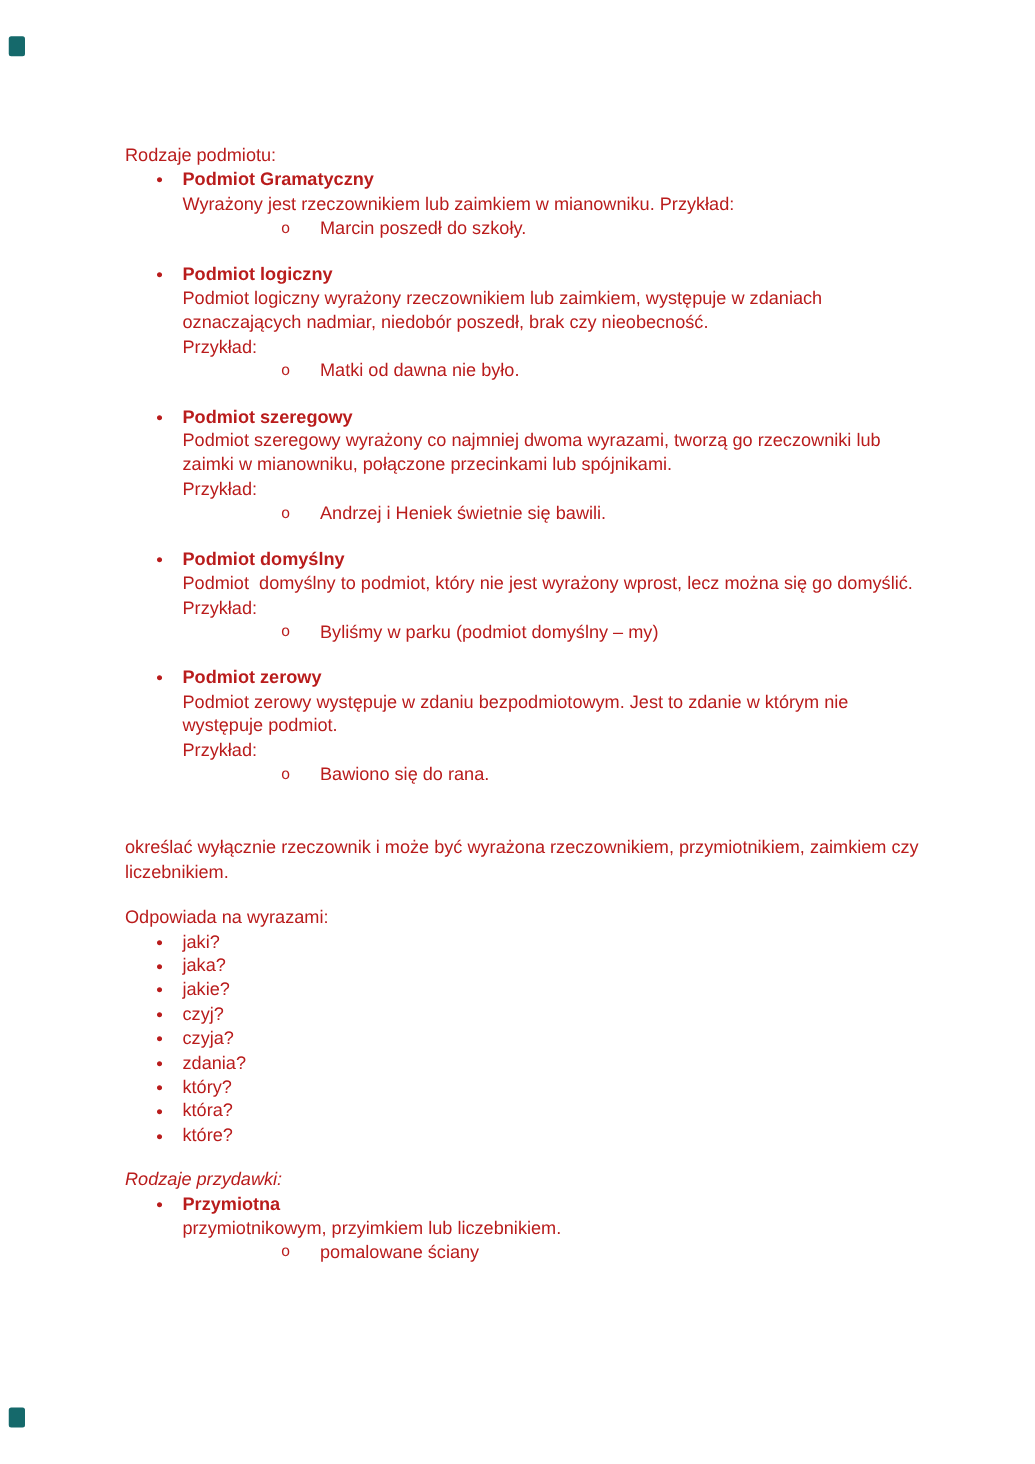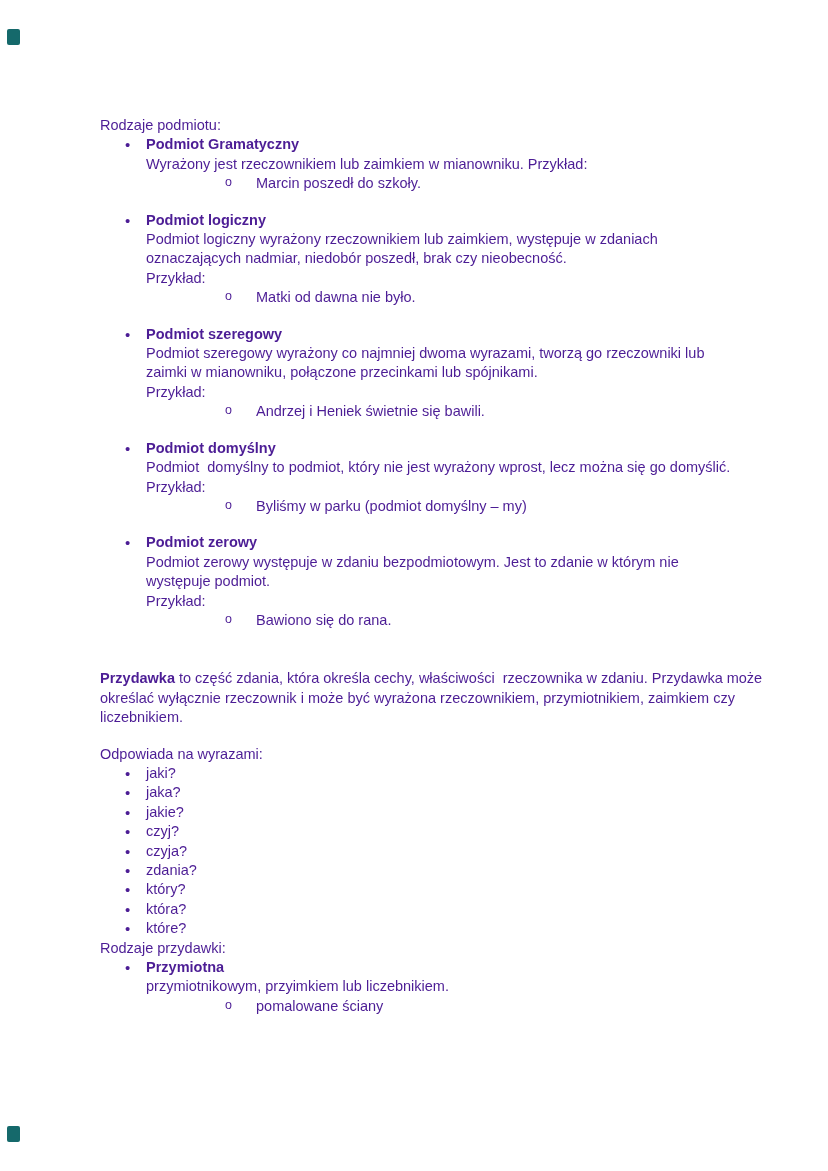--- a/index.html
+++ b/index.html
@@ -4,21 +4,21 @@
 <style>
   html, body { margin: 0; padding: 0; background: #ffffff; }
   .page {
     position: relative;
     width: 828px;
     height: 1171px;
     background: #ffffff;
     font-family: "Liberation Sans", sans-serif;
     font-size: 14.5px;
     line-height: 19.4px;
-    color: #4c1d95;
+    color: #b91c1c;
     overflow: hidden;
   }
   .corner-mark {
     position: absolute;
     width: 13px;
     height: 16px;
     background: #15696b;
     border-radius: 2px;
   }
   .corner-mark.top { left: 7px; top: 29px; }
@@ -53,21 +53,21 @@
     top: -1px;
     font-size: 12.5px;
   }
 
   .para { margin-top: 39px; }
   .para .b { font-weight: bold; }
 
   .questions-heading { margin-top: 17px; }
   .qrow { position: relative; padding-left: 46px; }
 
-  .types-heading { margin-top: 0; }
+  .types-heading { margin-top: 16px; font-style: italic; }
 </style>
 </head>
 <body>
 
 <div class="page">
   <div class="corner-mark top" style="background: rgb(21, 105, 107);"></div>
   <div class="corner-mark bottom" style="background: rgb(21, 105, 107);"></div>
 
   <div class="content">
 
@@ -134,21 +134,20 @@
         <div class="line">występuje podmiot.</div>
         <div class="line">Przykład:</div>
         <div class="l2row">
           <span class="b2">o</span>
           <span class="extext">Bawiono się do rana.</span>
         </div>
       </div>
     </div>
 
     <div class="para">
-      <div class="line"><span class="b">Przydawka</span><span> to część zdania, która określa cechy, właściwości  rzeczownika w zdaniu. Przydawka może</span></div>
       <div class="line">określać wyłącznie rzeczownik i może być wyrażona rzeczownikiem, przymiotnikiem, zaimkiem czy</div>
       <div class="line">liczebnikiem.</div>
     </div>
 
     <div class="h questions-heading">Odpowiada na wyrazami:</div>
 
     <div class="qrow">
       <span class="b1">•</span>
       <span class="qtext">jaki?</span>
     </div>

